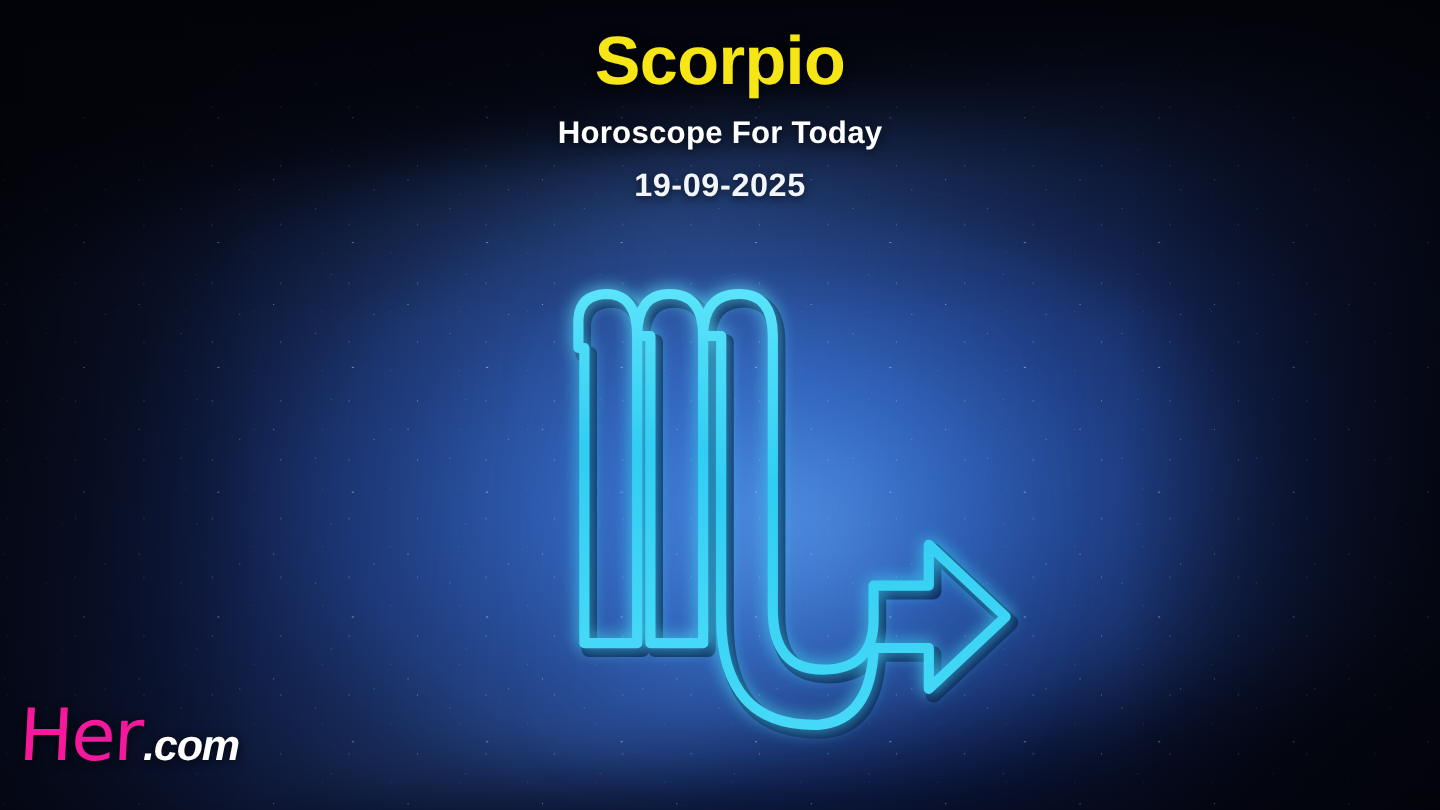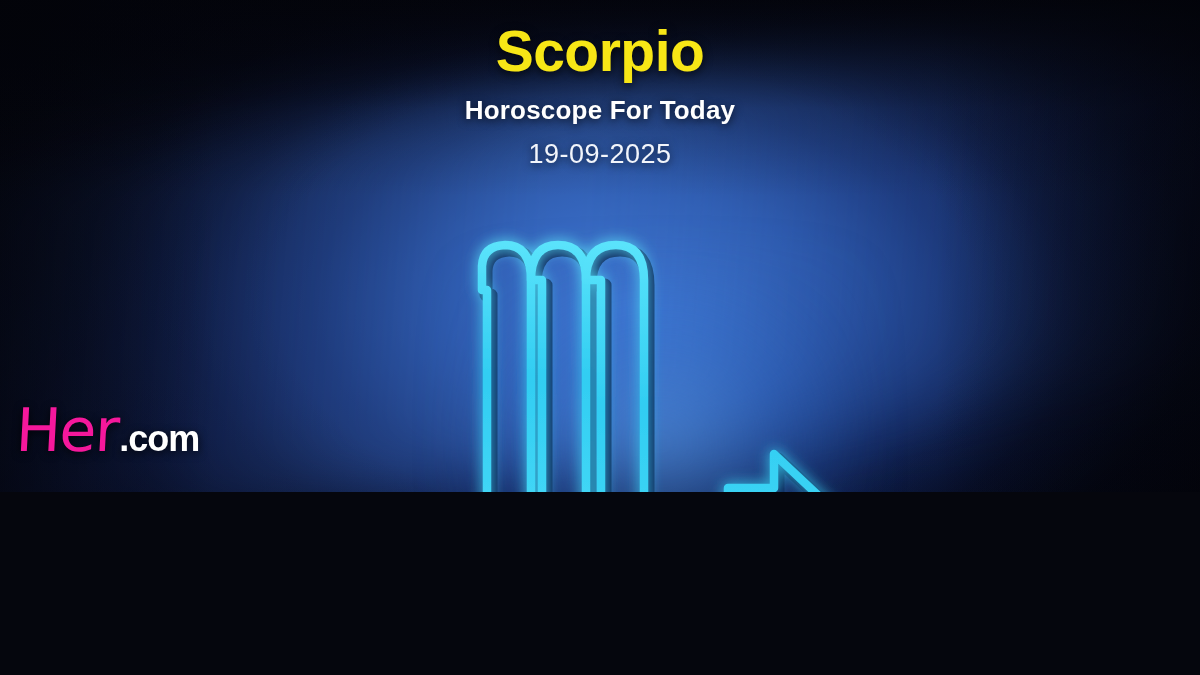--- a/index.html
+++ b/index.html
@@ -6,21 +6,21 @@
 
   html, body {
     width:1200px; height:675px;
     background:#05060d;
     font-family:"Liberation Sans", sans-serif;
     overflow:hidden;
   }
 
   #stage {
     position:relative;
-    width:1200px; height:492px;
+    width:1200px; height:675px;
     overflow:hidden;
     background:#04050c;
   }
 
   
   .bg-base {
     position:absolute; inset:0;
     background:
       radial-gradient(ellipse 700px 430px at 53% 62%,
         rgba(60,120,215,0.95) 0%,
@@ -100,21 +100,21 @@
     margin-top:13px;
     font-size:26px;
     font-weight:bold;
     color:#ffffff;
     letter-spacing:0.2px;
     text-shadow:0 2px 9px rgba(0,0,0,0.7);
   }
   .sign-date {
     margin-top:13px;
     font-size:27px;
-    font-weight:normal;
+    font-weight:bold;
     color:#f2f5fb;
     letter-spacing:0.5px;
     text-shadow:0 2px 8px rgba(0,0,0,0.7);
   }
 
   
   .glyph-wrap {
     position:absolute;
     left:430px; top:218px;
     width:460px; height:432px;
@@ -160,20 +160,21 @@
     line-height:1;
     margin-left:7px;
   }
   .logo-com {
     font-size:36px;
     font-weight:bold;
     color:#ffffff;
     letter-spacing:-1px;
     line-height:1;
     margin-left:1px;
+    font-style:italic;
   }
 </style>
 </head>
 <body>
 
 <div id="stage">
 
   <div class="bg-base"></div>
   <div class="bg-streak"></div>
   <div class="bg-stars"></div>

